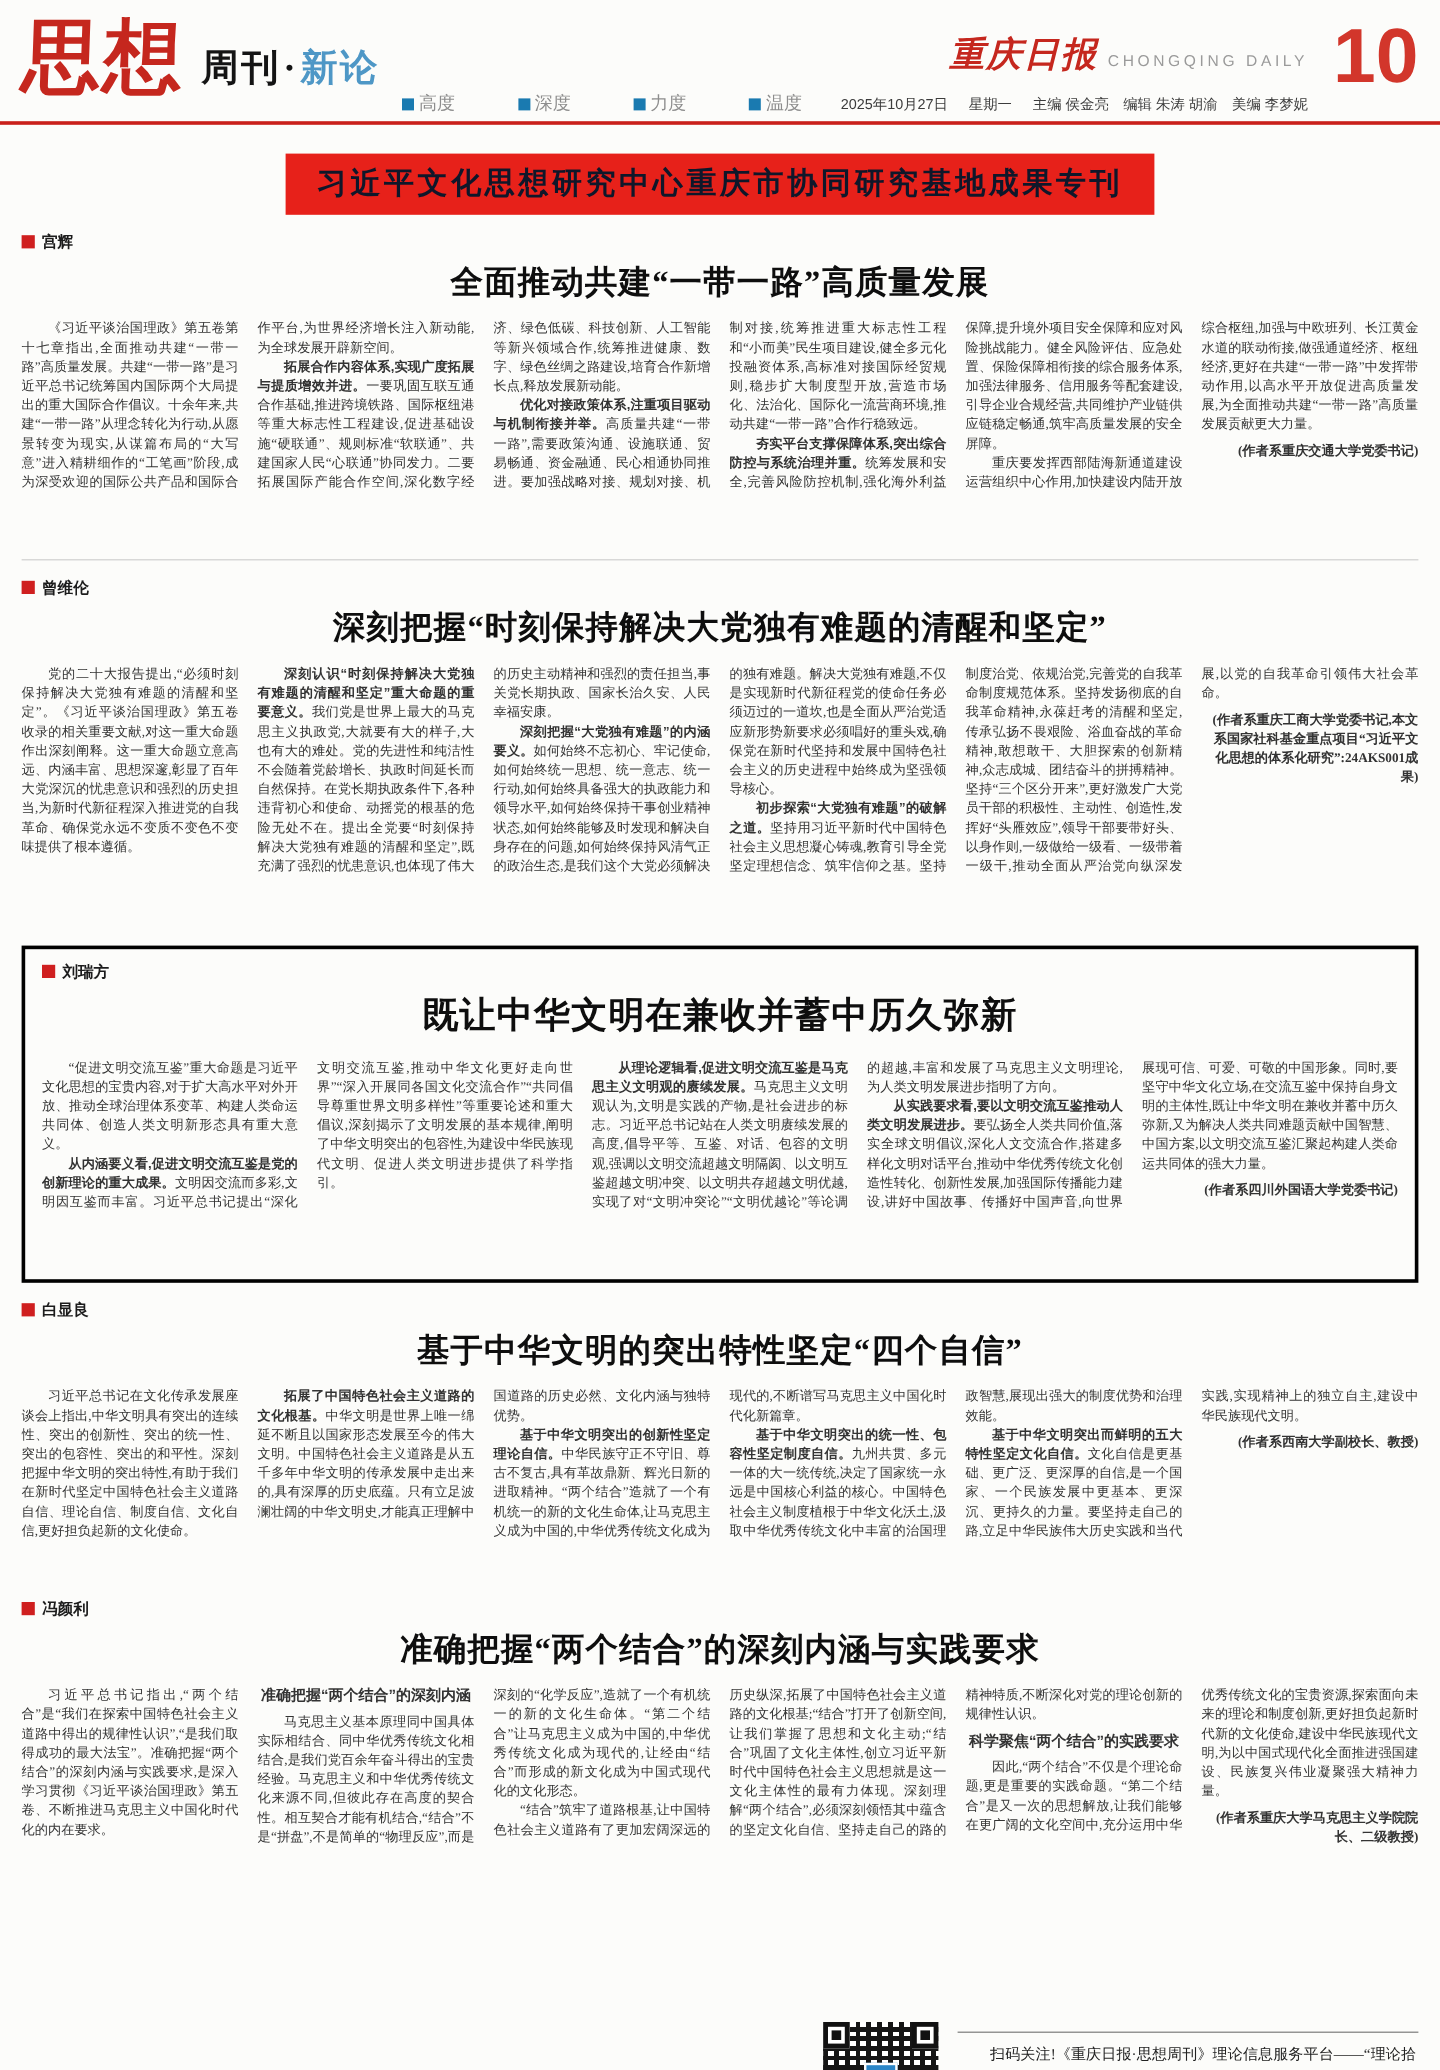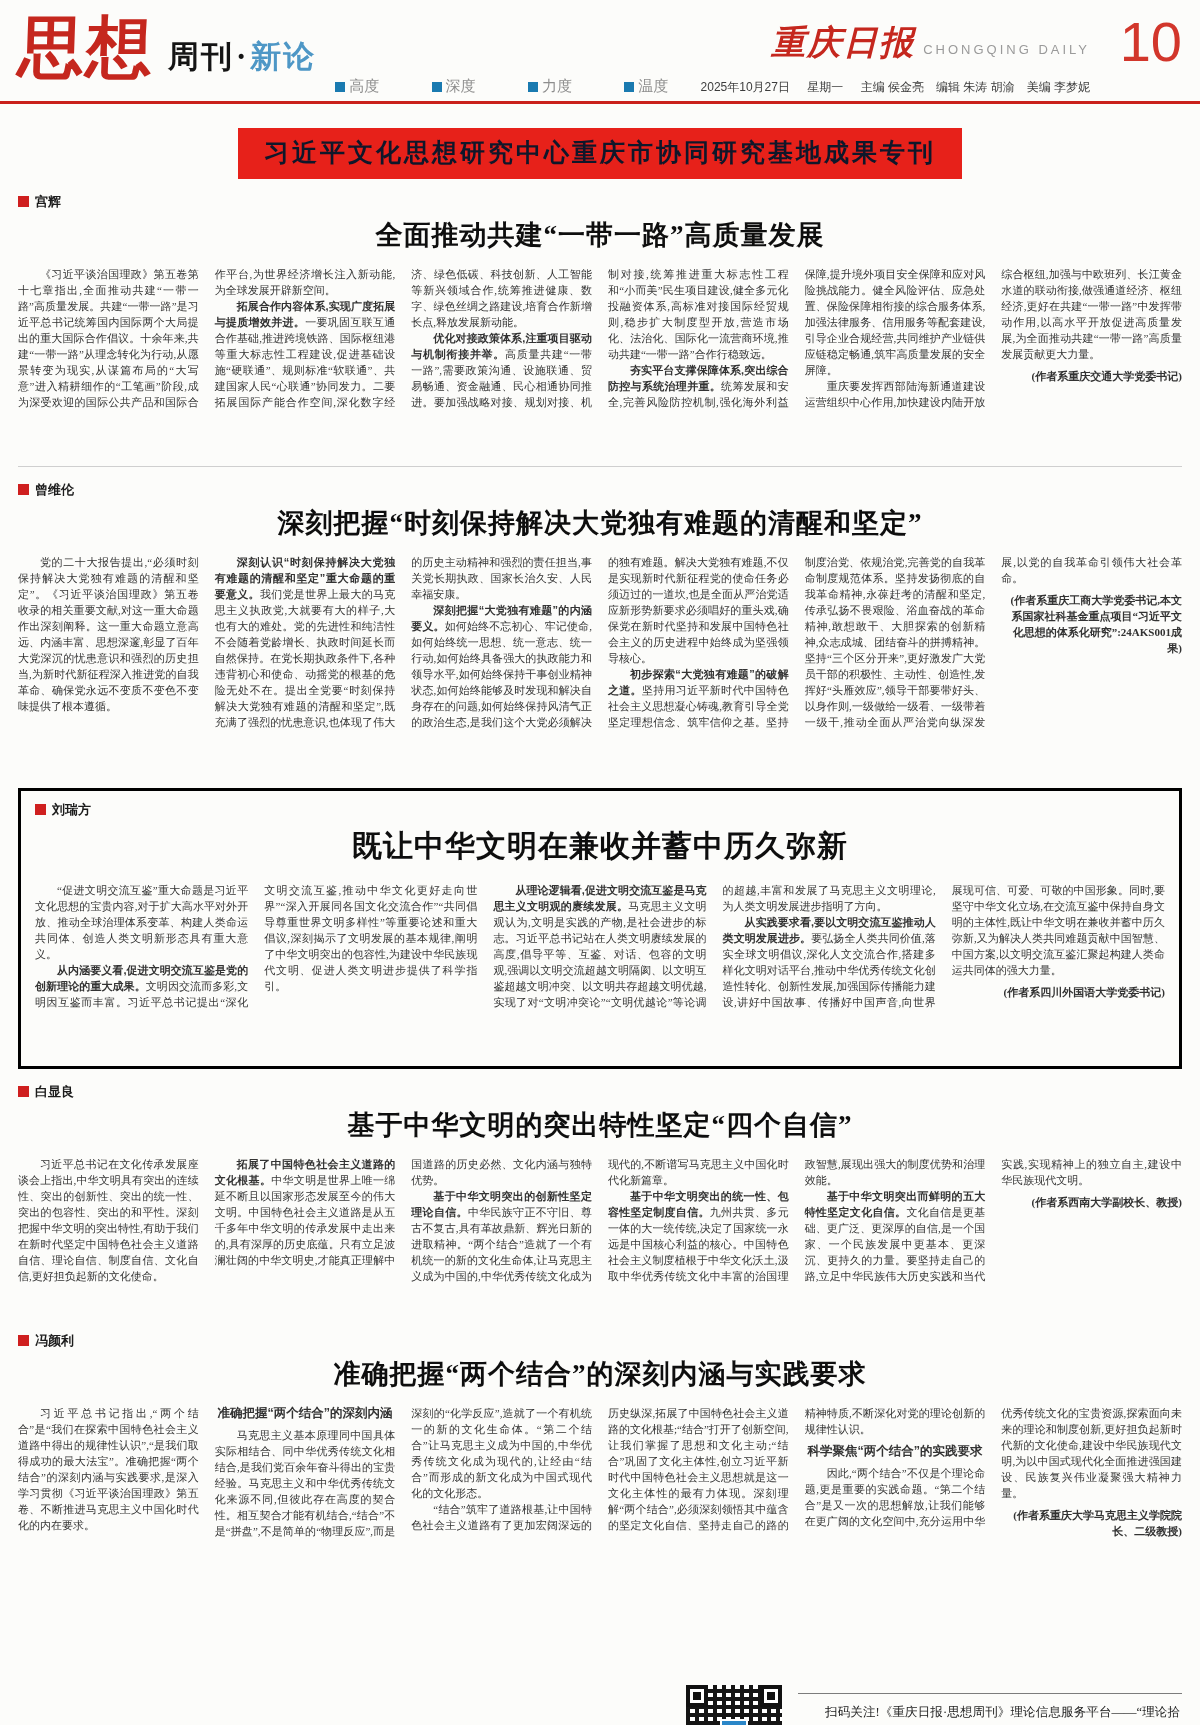--- a/index.html
+++ b/index.html
@@ -13,30 +13,30 @@
   .masthead { position:relative; height:88px; margin:10px 18px 0; }
   .brandrow { display:flex; align-items:flex-end; gap:14px; }
   .brand {
     font-size:66px; line-height:74px; font-weight:bold; color:#c5271e;
     font-family:"DejaVu Serif", serif; letter-spacing:2px; transform:skewX(-2deg);
   }
   .weekly { font-size:31px; font-weight:bold; color:#141414; padding-bottom:6px; letter-spacing:2px; }
   .weekly .dot { color:#141414; margin:0 2px; }
   .weekly .blue { color:#4e97c6; }
   .mast-right { position:absolute; right:0; bottom:2px; text-align:right; padding-right:92px; white-space:nowrap; }
-  .logo-cn { font-size:34px; font-weight:bold; font-style:italic; color:#c5271e; letter-spacing:2px;margin-left:12px; }
+  .logo-cn { font-size:29px; font-weight:bold; font-style:italic; color:#c5271e; letter-spacing:2px;margin-left:12px; }
   .logo-en { font-size:13px; color:#9a9a9a; letter-spacing:3px; margin-left:8px; font-style:normal; font-weight:normal; font-family:"Liberation Sans", sans-serif; }
   .metaline { margin-top:11px; font-size:12px; color:#3c3c3c; font-family:"Liberation Sans", sans-serif; }
   .tag { color:#8d8d8d; font-size:15px; margin-right:13px;padding-left:36px; }
   .sq { display:inline-block; width:10px; height:10px; background:#1a7ab0; margin-right:4px; vertical-align:-1px; }
   .dateline { margin-left:16px; }
   .staffline { margin-left:14px; }
   .pageno {
     position:absolute; right:0; top:4px; line-height:1;
-    font-size:56px; font-weight:normal; color:#d2362b; font-family:"Liberation Sans", sans-serif;
+    font-size:64px; font-weight:bold; color:#d2362b; font-family:"Liberation Sans", sans-serif;
   }
   .red-rule { height:3px; background:#c9201b; margin-top:3px; }
   
   .banner {
     display:table; margin:24px auto 0; padding:8px 26px 10px;
     background:#e7211a; color:#0f172a;
     font-size:25px; font-weight:bold; letter-spacing:3px;
   }
   
   .article { margin:14px 18px 0; }

